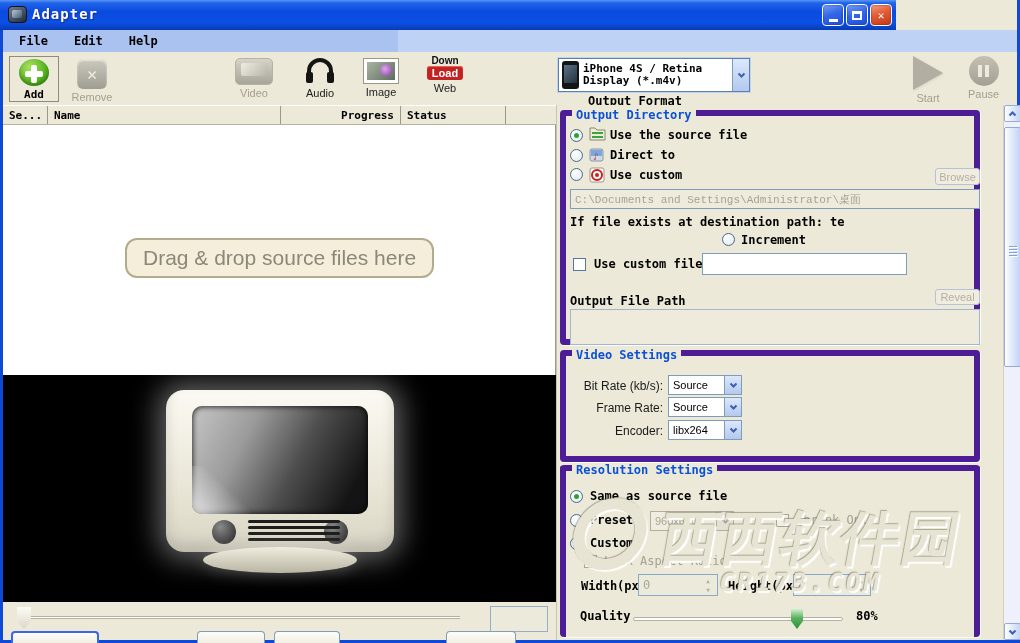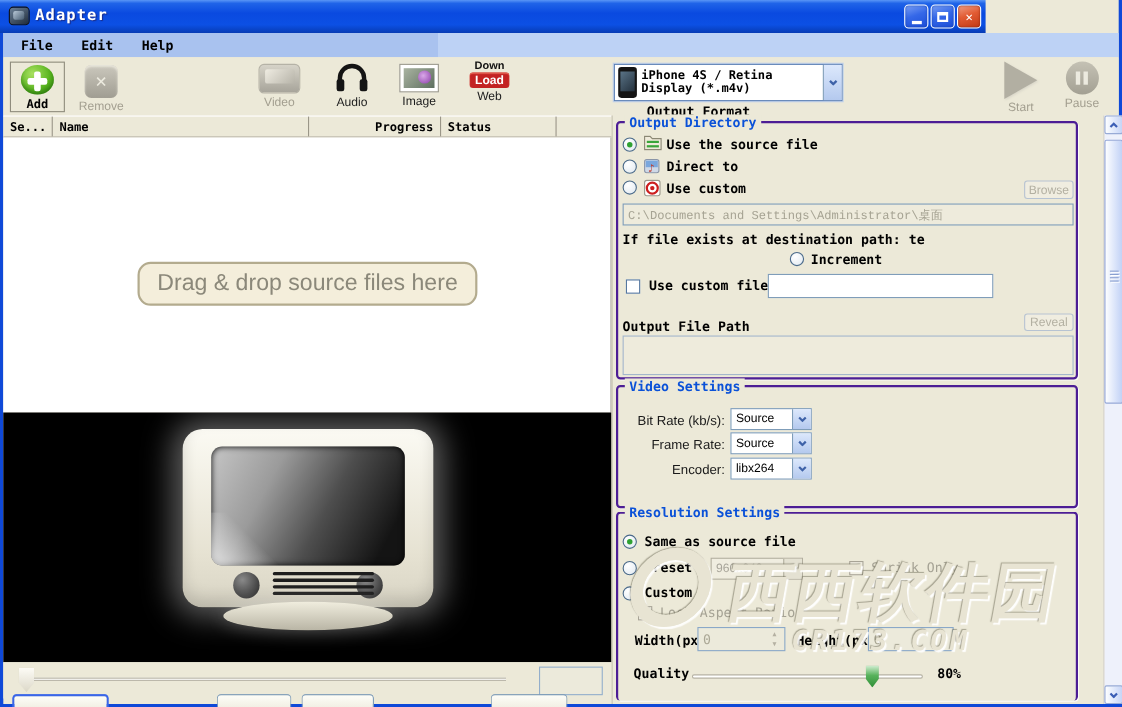--- a/index.html
+++ b/index.html
@@ -53,21 +53,21 @@
     border:1px solid #b5b2a6; position:relative; }
   .tv-mini::after { content:""; position:absolute; left:5px; top:4px; width:27px; height:13px; border-radius:2px;
     background:linear-gradient(135deg,#efece2,#b6b3a8); }
   .img-mini { width:36px; height:26px; background:#fff; border:1px solid #9a978a; padding:3px; }
   .img-mini .inner { width:100%; height:100%; background:linear-gradient(135deg,#aab4a2,#5d6e5e); position:relative; }
   .img-mini .inner::after { content:""; position:absolute; right:3px; top:2px; width:12px; height:12px; border-radius:50%;
     background:radial-gradient(circle at 40% 40%,#d9a8e8,#8a3ba8); }
   .dl-down { font-family:"Liberation Sans",sans-serif; font-size:10px; font-weight:bold; color:#111; }
   .dl-load { font-family:"Liberation Sans",sans-serif; font-size:11px; font-weight:bold; color:#fff; background:#c32222;
     border-radius:3px; padding:1px 5px; box-shadow:inset 0 1px 1px #e86a5a; }
-  #fmt-combo { left:555px; top:6px; width:208px; height:34px; background:#fff; border:1px solid #5a7fb4;
+  #fmt-combo { left:555px; top:6px; width:192px; height:34px; background:#fff; border:1px solid #5a7fb4;
     box-shadow:0 0 0 1px #c2d3ea; display:flex; align-items:center; }
   #fmt-iphone { width:17px; height:28px; margin:0 4px 0 3px; background:#141414; border-radius:3px; position:relative; }
   #fmt-iphone::after { content:""; position:absolute; left:2px; top:4px; width:13px; height:18px;
     background:linear-gradient(135deg,#5a7386,#23303c); }
   #fmt-text { flex:1; font-size:11px; font-weight:bold; line-height:12px; color:#000; }
   .combo-arrow { width:17px; height:100%; border-left:1px solid #7f9db9;
     background:linear-gradient(180deg,#dce8fc,#b4c9ee); display:flex; align-items:center; justify-content:center; }
   #fmt-caption { left:585px; top:42px; font-size:12px; font-weight:bold; color:#000; }
   #btn-start { left:910px; top:4px; }
   #start-tri { width:0; height:0; border-left:30px solid #b2afa2; border-top:17px solid transparent; border-bottom:17px solid transparent;
@@ -105,21 +105,21 @@
   #seek-thumb { left:14px; top:5px; width:14px; height:22px;
     clip-path:polygon(0 0,100% 0,100% 62%,50% 100%,0 62%);
     background:linear-gradient(180deg,#fdfcf6,#dcd8c8); filter:drop-shadow(0 0 1px #8a8876); }
   #seek-box { left:487px; top:4px; width:58px; height:26px; border:1px solid #93aecb; background:#eceadb; position:absolute; }
   .cutbtn { position:absolute; top:526px; height:14px; border:1px solid #7f9db9; border-bottom:none;
     border-radius:4px 4px 0 0; background:linear-gradient(180deg,#fdfdf8,#f0ede0); }
   #cutbtn-1 { left:8px; width:88px; border:2px solid #3a66e8; border-bottom:none; }
 
   
   #right-panel { left:553px; top:105px; width:447px; height:535px; background:#ece9d8; border-left:1px solid #c8c4b4; }
-  .group { position:absolute; border:2px solid #4c1d95; border-radius:4px; box-shadow:1px 1px 0 rgba(255,255,255,.8); }
+  .group { position:absolute; border:6px solid #4c1d95; border-radius:4px; box-shadow:1px 1px 0 rgba(255,255,255,.8); }
   .group-title { position:absolute; top:-8px; left:6px; background:#ece9d8; padding:0 4px;
     color:#0a51d8; font-weight:bold; font-size:12px; }
   .blbl { font-size:12px; font-weight:bold; color:#000; }
   .glbl { font-size:12px; font-weight:normal; color:#a5a294; }
   .radio { width:13px; height:13px; border-radius:50%; border:1px solid #4a6a8a;
     background:radial-gradient(circle at 35% 30%,#ffffff,#dfe8f0); position:absolute; }
   .radio.sel::after { content:""; position:absolute; left:3px; top:3px; width:5px; height:5px; border-radius:50%; background:#2fa133; }
   .check { width:13px; height:13px; border:1px solid #5577a0; background:#fff; position:absolute; }
   .check.dis { background:#f2f0e4; border-color:#a8a496; }
   .check.checked::after { content:"✓"; position:absolute; left:1px; top:-2px; font-size:11px; font-weight:bold; color:#9a978a; }

